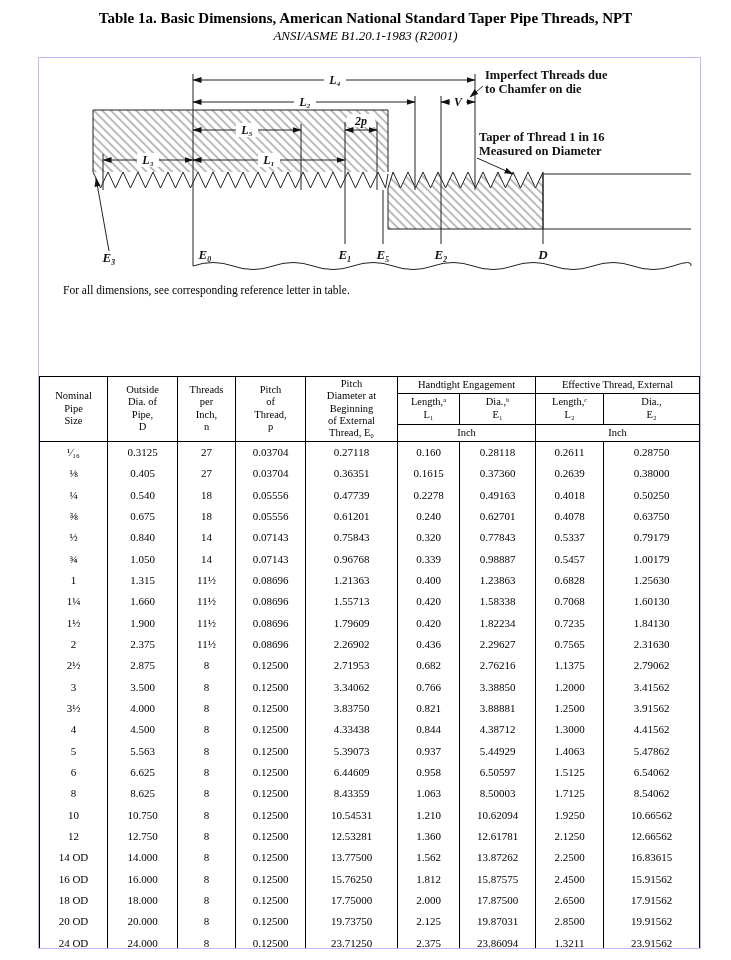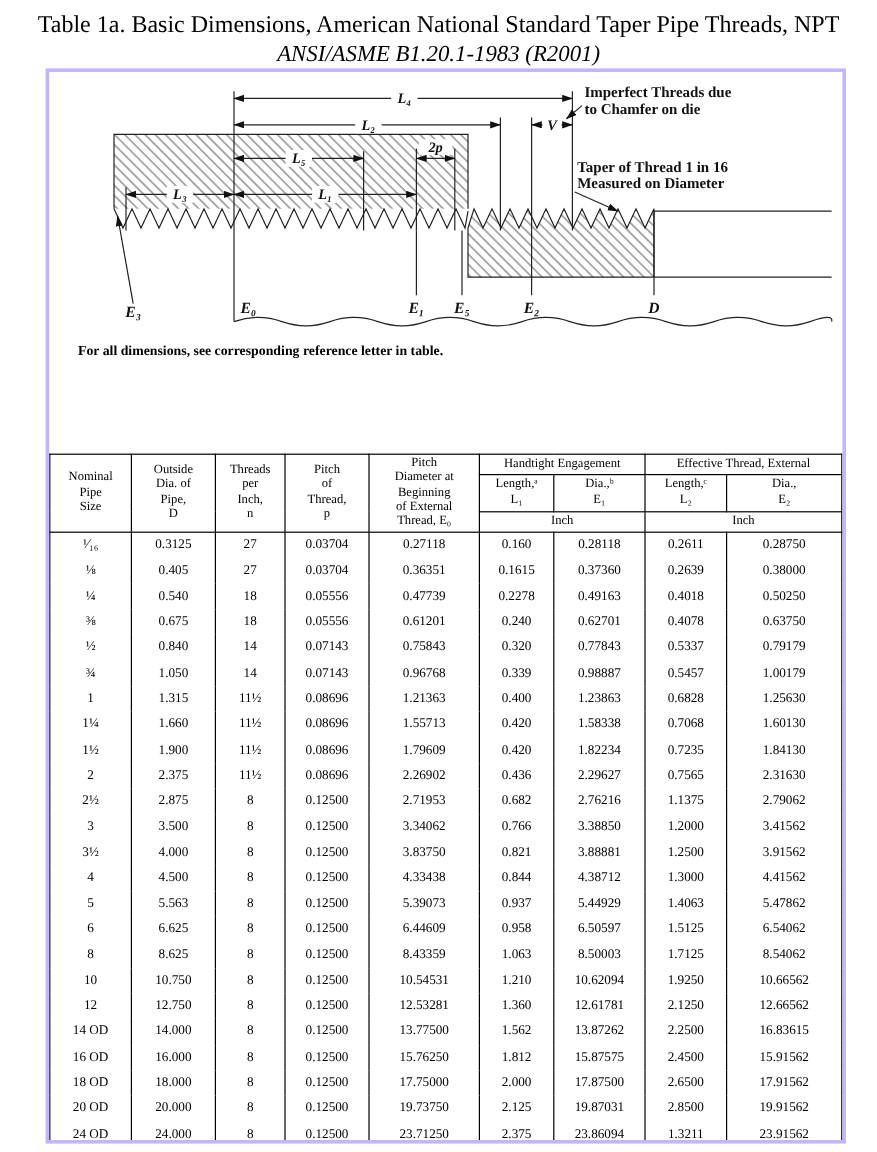--- a/index.html
+++ b/index.html
@@ -3,34 +3,34 @@
 <meta charset="utf-8">
 <style>
   html,body { margin:0; padding:0; background:#f4f4f2; }
   .page {
     position:relative; width:731px; height:960px; margin:0 auto;
     background:#ffffff; color:#000;
     font-family:"Liberation Serif","DejaVu Serif",serif;
     overflow:hidden;
   }
   .title-block { text-align:center; padding-top:9px; line-height:1.25; }
-  .doc-title { font-weight:normal; font-size:20px; }
-  .doc-subtitle { font-style:italic; font-size:19px; }
+  .doc-title { font-weight:bold; font-size:15px; }
+  .doc-subtitle { font-style:italic; font-size:13px; }
   .main-box {
     position:absolute; left:38px; top:57px; width:661px; height:890px;
-    border:3px solid #c4b5fd; display:flex; flex-direction:column;
+    border:1px solid #c4b5fd; display:flex; flex-direction:column;
     overflow:hidden;
   }
   .diagram { padding:6px 0 0 4px; }
   svg text { fill:#111; }
   .dim { font:italic bold 12px "Liberation Serif","DejaVu Serif",serif; text-anchor:middle; }
   .ref { font:italic bold 13px "Liberation Serif","DejaVu Serif",serif; text-anchor:middle; }
   .callout { font:bold 12.5px "Liberation Serif","DejaVu Serif",serif; text-anchor:start; }
   .notes { padding:2px 12px 0 10px; font-size:11.5px; line-height:1.28; }
-  .notes p { margin:0; text-indent:14px;font-weight:bold; }
+  .notes p { margin:0; text-indent:14px; }
   .link { color:#0d7a8a; cursor:pointer; }
   table.dims {
     width:100%; border-collapse:collapse; table-layout:fixed;
     margin-top:auto; border-top:1px solid #000;
     font-size:11px;
   }
   table.dims th {
     font-weight:normal; font-size:10.5px; line-height:1.18;
     white-space:pre-line; text-align:center; vertical-align:middle;
     border:1px solid #000; padding:1px 2px;

